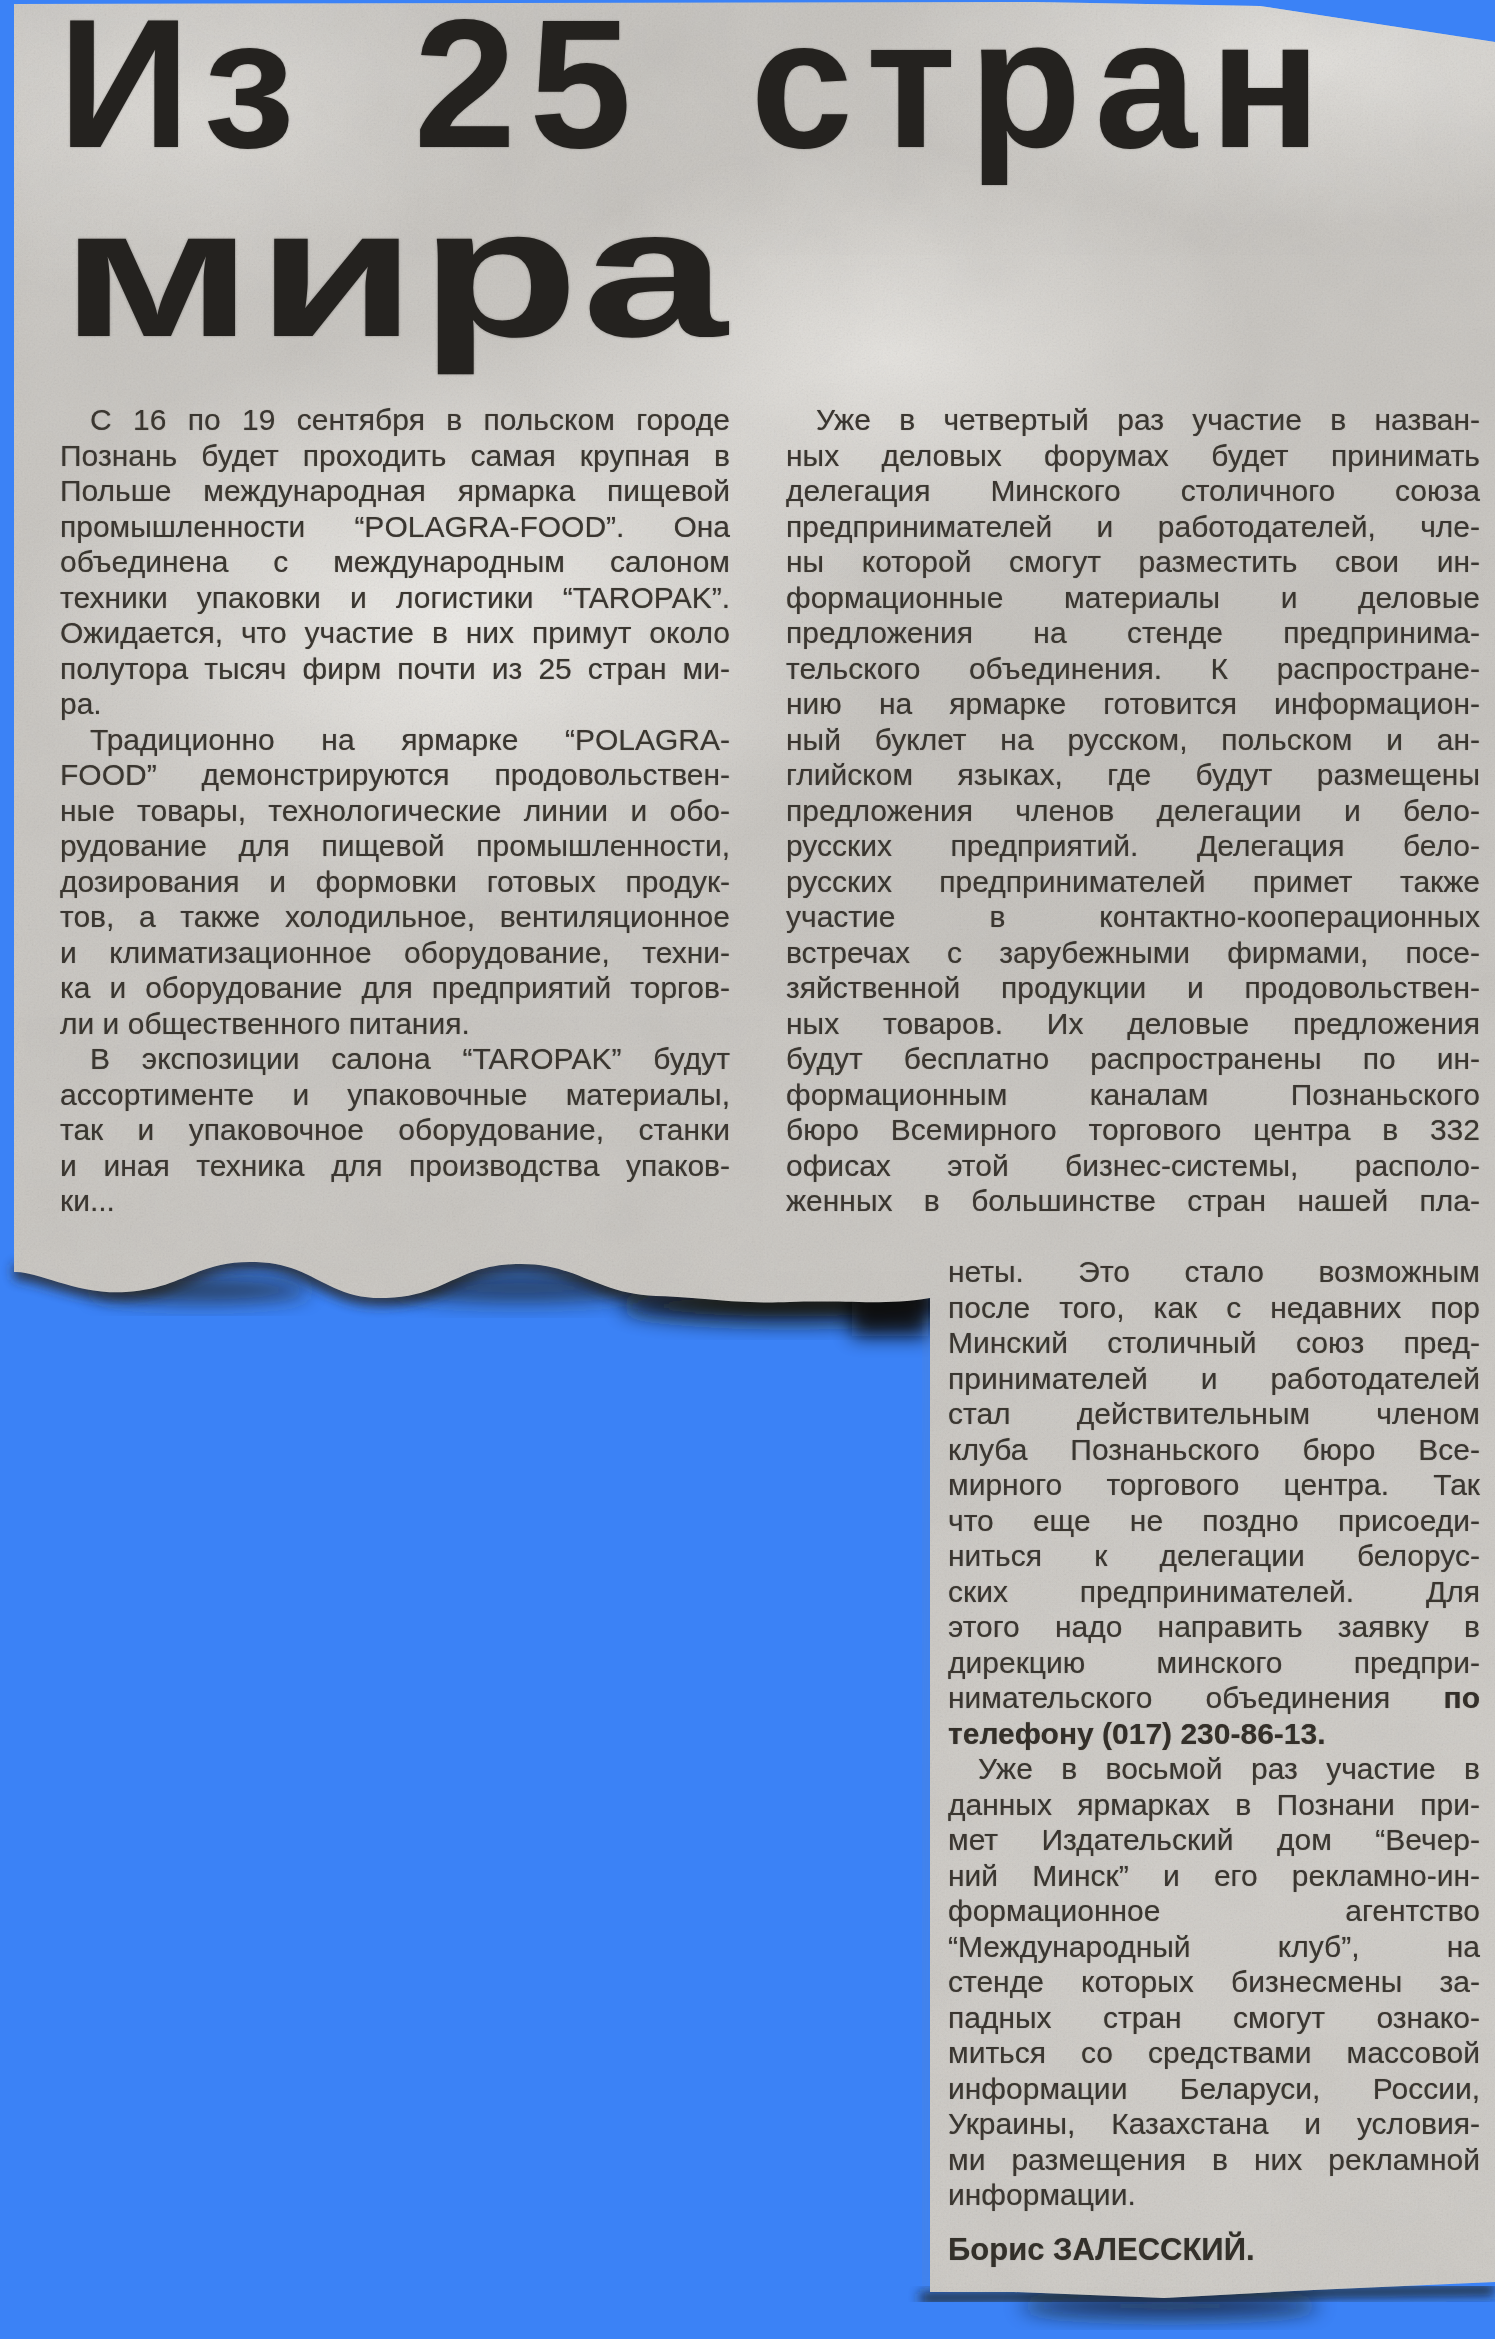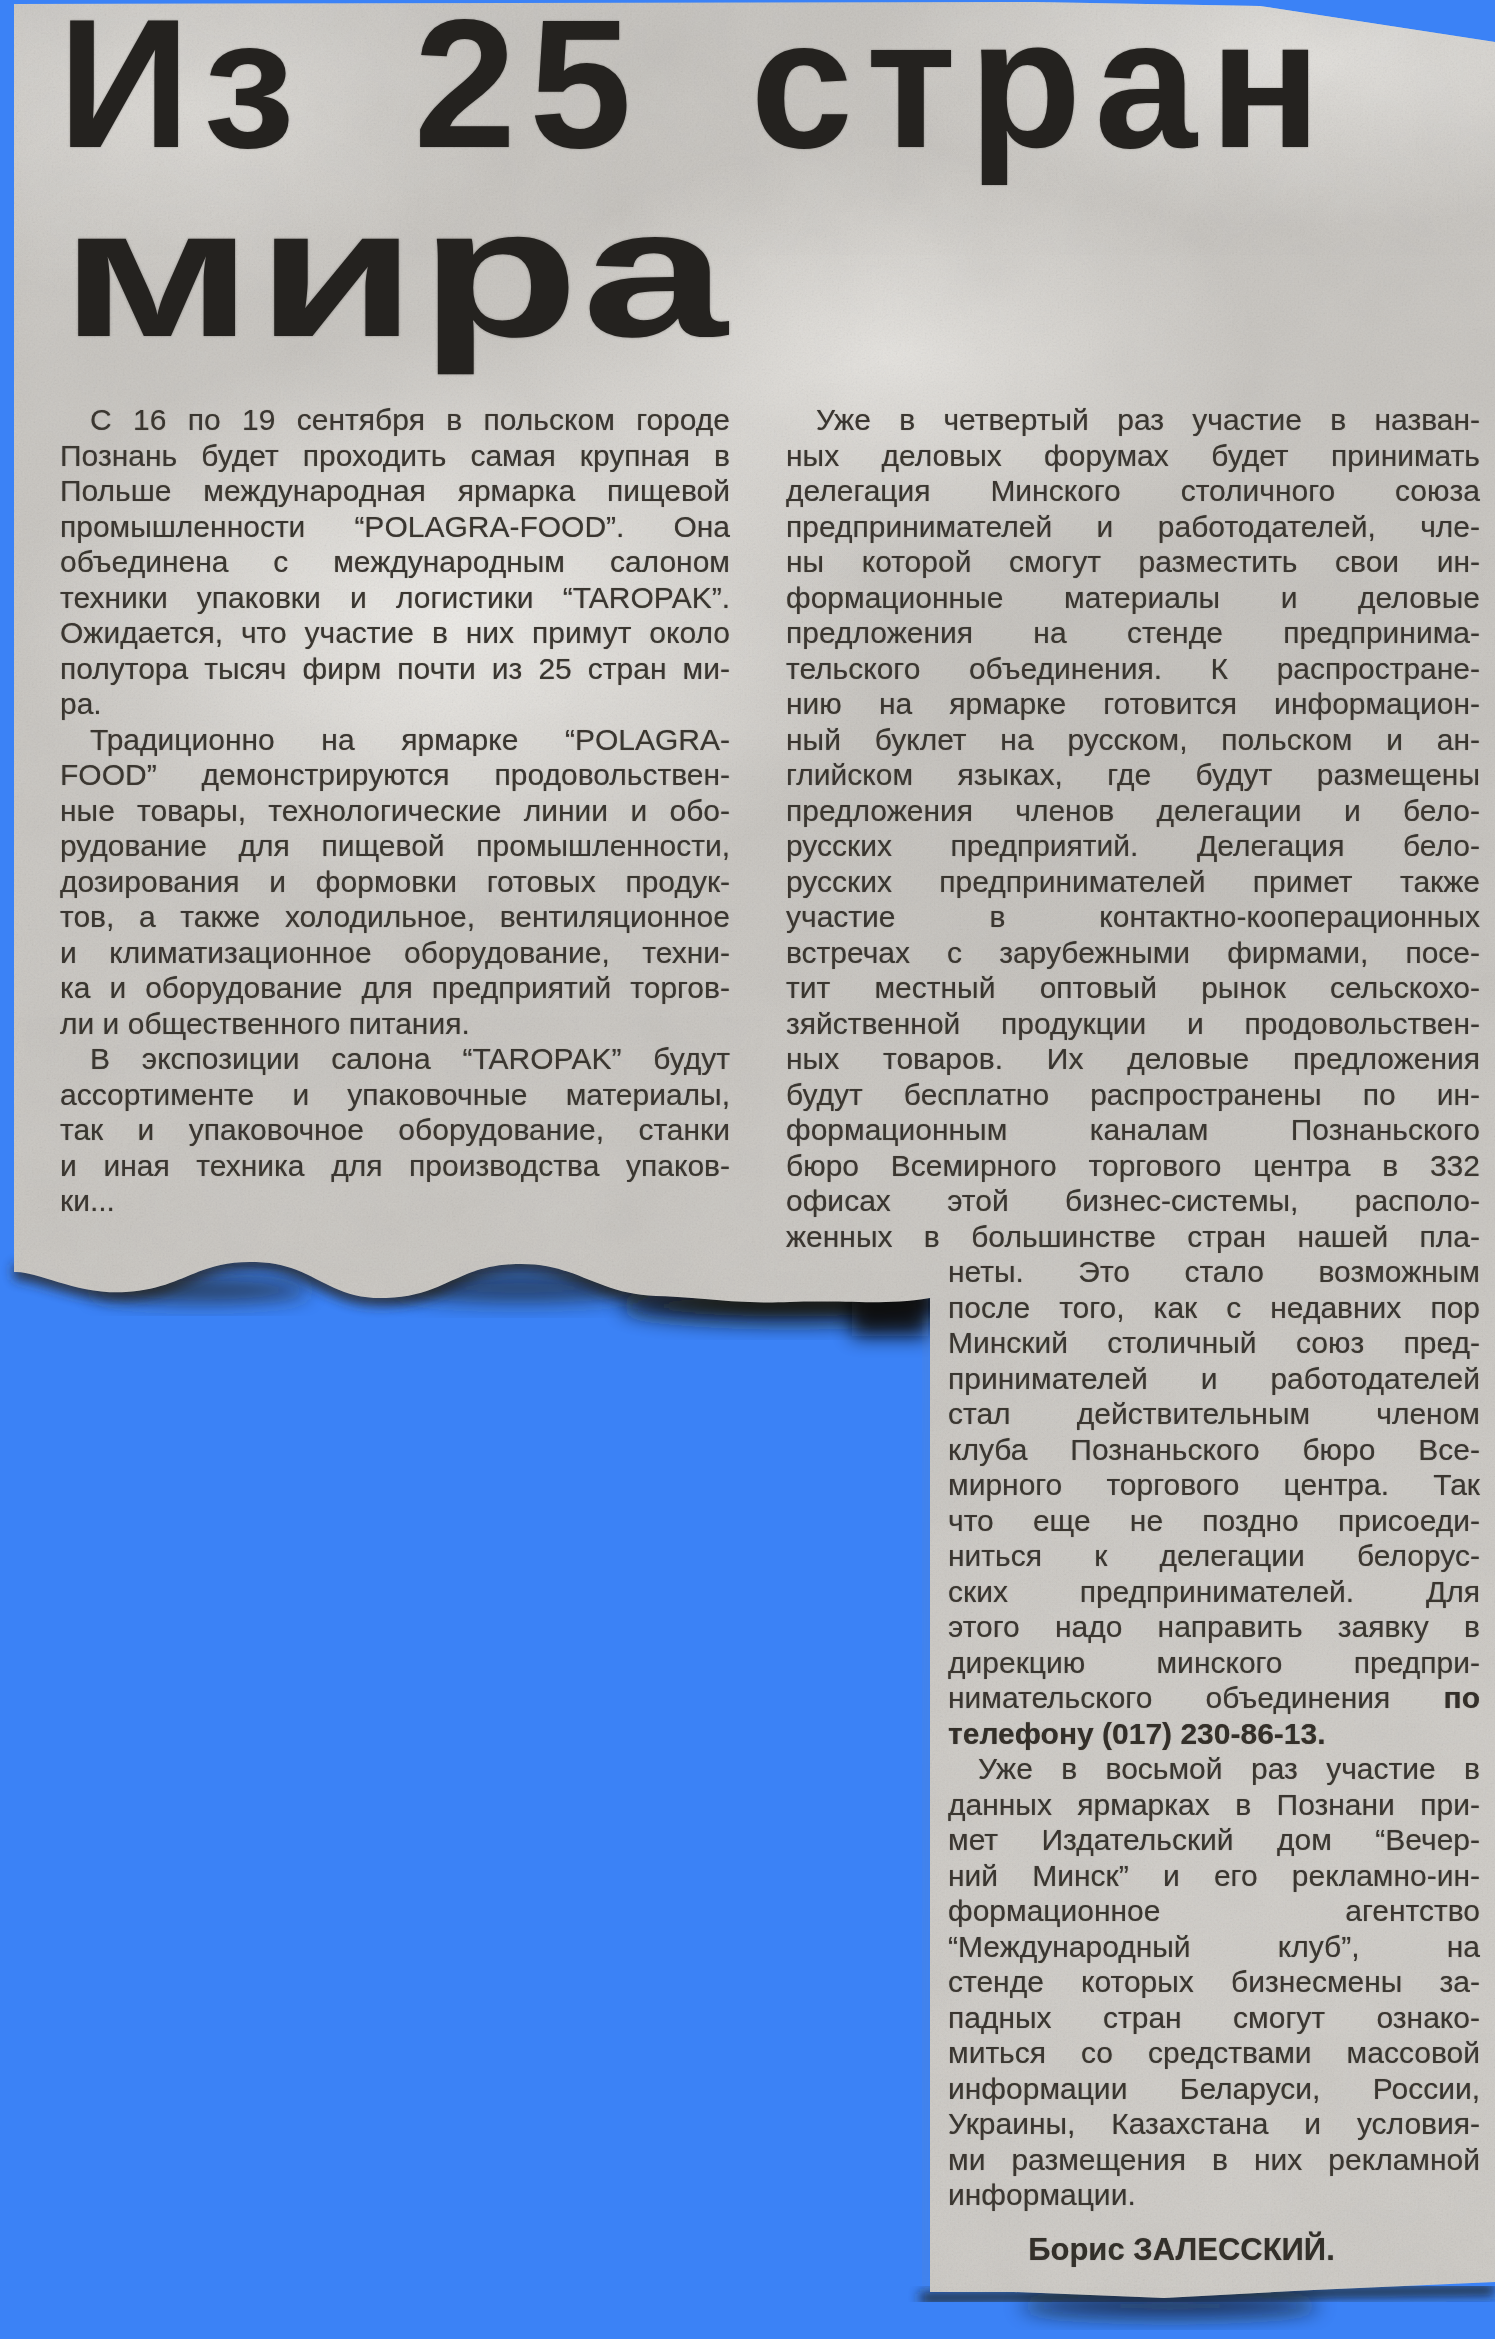--- a/index.html
+++ b/index.html
@@ -51,21 +51,21 @@
   .col-right-bottom { left:948px; top:1254px; width:532px; }
 
   .para { margin:0; }
   .line { text-align:justify; text-align-last:justify; height:35.5px; overflow:visible; }
   .line.endline { text-align-last:left; }
   .para.indent .line:first-child { text-indent:30px; }
   .line b { font-weight:bold; color:#332f29; }
 
   .byline {
     position:absolute; left:948px; top:2232px; width:532px; box-sizing:border-box;
-    text-align:center; padding-right:65px;
+    text-align:left; padding-right:65px;
     font-size:31px; font-weight:bold; color:#33302a; line-height:36px;
     text-shadow:0 0 1px rgba(51,48,42,.5);
   }
 </style>
 </head>
 <body>
 
 <div class="scan">
 
   <svg class="shadow-layer" width="1495" height="2339" viewBox="0 0 1495 2339">
@@ -152,21 +152,20 @@
           <div class="line">предложения на стенде предпринима-</div>
           <div class="line">тельского объединения. К распростране-</div>
           <div class="line">нию на ярмарке готовится информацион-</div>
           <div class="line">ный буклет на русском, польском и ан-</div>
           <div class="line">глийском языках, где будут размещены</div>
           <div class="line">предложения членов делегации и бело-</div>
           <div class="line">русских предприятий. Делегация бело-</div>
           <div class="line">русских предпринимателей примет также</div>
           <div class="line">участие в контактно-кооперационных</div>
           <div class="line">встречах с зарубежными фирмами, посе-</div>
-          <div class="line">тит местный оптовый рынок сельскохо-</div>
           <div class="line">зяйственной продукции и продовольствен-</div>
           <div class="line">ных товаров. Их деловые предложения</div>
           <div class="line">будут бесплатно распространены по ин-</div>
           <div class="line">формационным каналам Познаньского</div>
           <div class="line">бюро Всемирного торгового центра в 332</div>
           <div class="line">офисах этой бизнес-системы, располо-</div>
           <div class="line">женных в большинстве стран нашей пла-</div>
         </div>
       </div>
 

